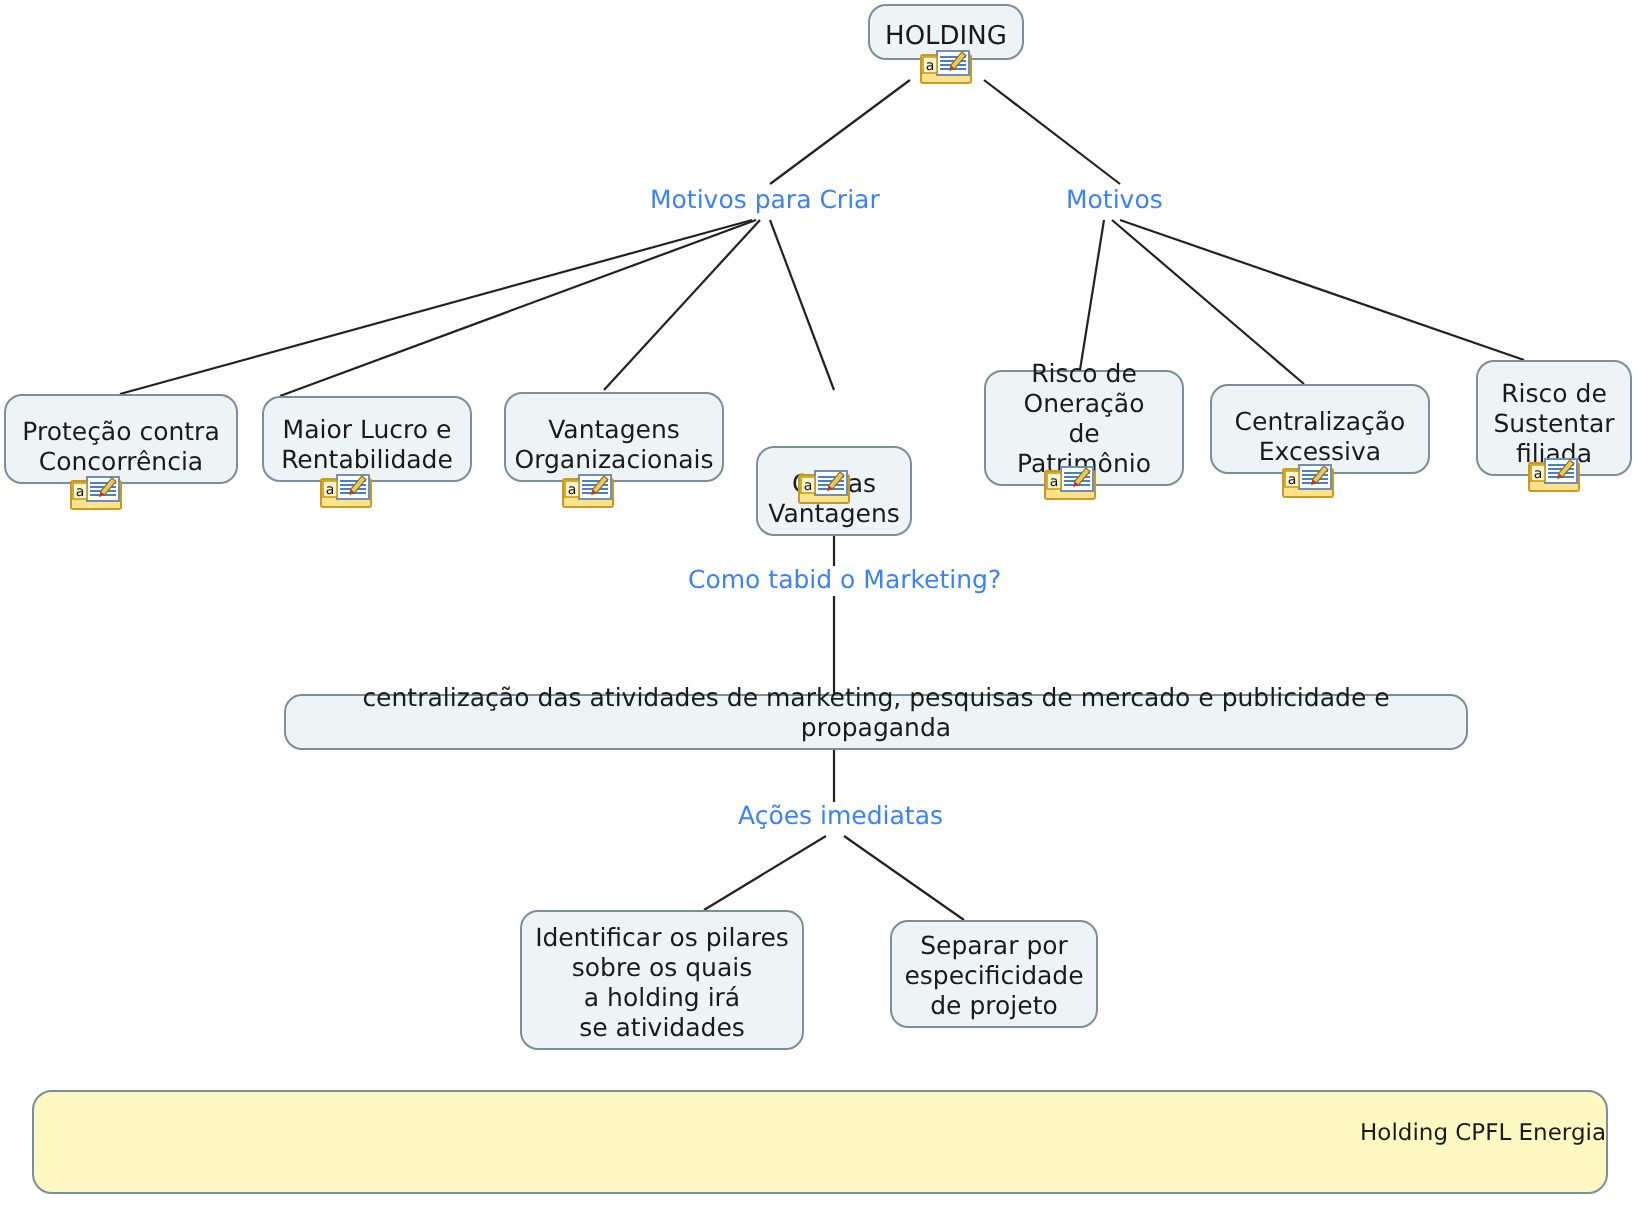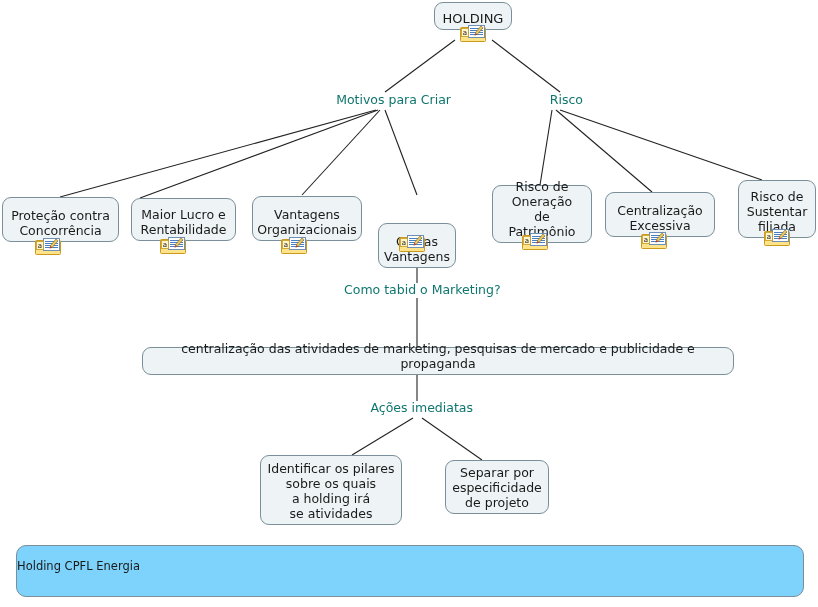--- a/index.html
+++ b/index.html
@@ -43,46 +43,46 @@
     padding: 3px 6px;
     z-index: 3;
   }
   .node.small  { font-size: 12.5px; line-height: 15px; }
 
   
   .linklabel {
     position: absolute;
     font-size: 12.5px;
     line-height: 14px;
-    color: #0f766e;
+    color: #3b82f6;
     background: #ffffff;
-    text-align: right;
+    text-align: left;
     white-space: nowrap;
     padding: 0 3px;
     z-index: 4;
   }
 
   
   .note-icon {
     position: absolute;
     width: 26px;
     height: 18px;
     z-index: 6;
   }
 
   
   .resource-box {
     position: absolute;
     box-sizing: border-box;
-    background: #7dd3fc;
+    background: #fef9c3;
     border: 1px solid #7a8f99;
     border-radius: 10px;
     display: flex;
     flex-direction: column;
-    align-items: flex-start;
+    align-items: flex-end;
     justify-content: center;
     z-index: 3;
   }
   .resource-title {
     font-size: 11.5px;
     color: #1a1a1a;
     margin-bottom: 10px;
   }
   .resource-url {
     font-size: 11.5px;
@@ -138,21 +138,21 @@
     <g transform="rotate(40 18 8)">
       <rect x="16.4" y="1.5" width="2.6" height="9" fill="#e8c766" stroke="#8a6a12" stroke-width="0.6"></rect>
       <polygon points="16.4,10.5 19,10.5 17.7,13" fill="#c0392b"></polygon>
     </g>
   </svg>
 
   <div class="linklabel" style="left:322px; top:93px; width:126px;">
     <span>Motivos para Criar</span>
   </div>
   <div class="linklabel" style="left:530px; top:93px; width:50px;">
-    <span>Risco</span>
+    <span>Motivos</span>
   </div>
   <div class="linklabel" style="left:341px; top:283px; width:152px;">
     <span>Como tabid o Marketing?</span>
   </div>
   <div class="linklabel" style="left:366px; top:401px; width:104px;">
     <span>Ações imediatas</span>
   </div>
 
   <div class="node small" style="left:2px; top:197px; width:117px; height:45px;">
     <span>Proteção contra

